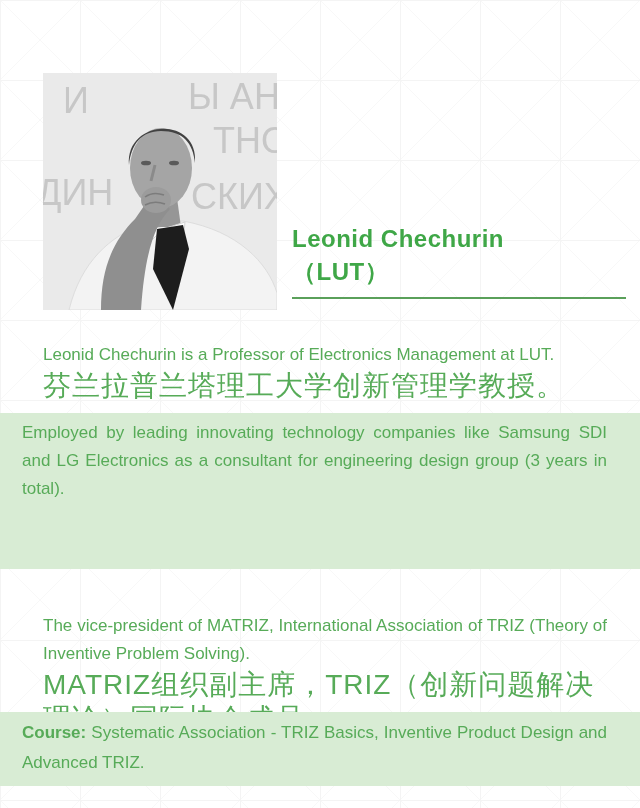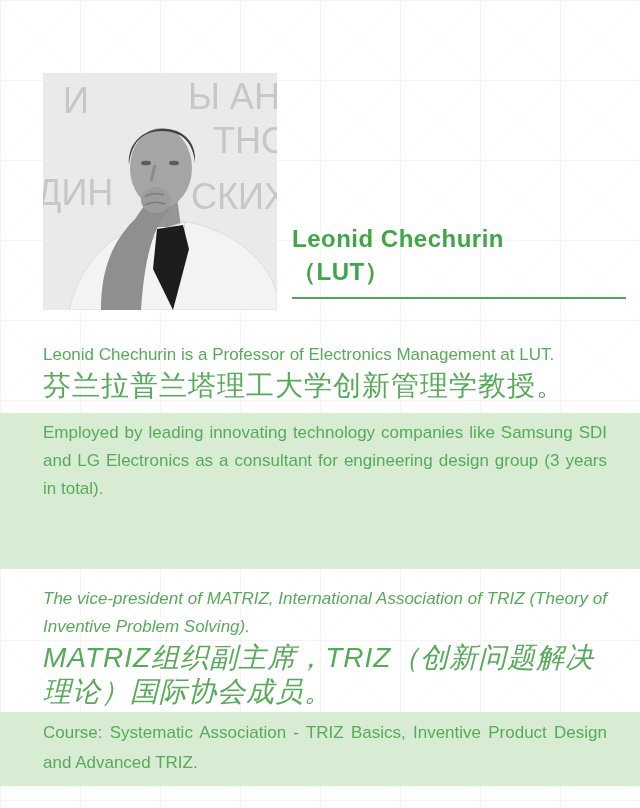--- a/index.html
+++ b/index.html
@@ -33,31 +33,31 @@
     color:var(--title-green);letter-spacing:.5px;white-space:nowrap;
   }
   .title-underline{margin-top:9px;border:0;border-top:2px solid var(--underline-green);width:100%;}
   .para{position:absolute;left:43px;width:564px;color:var(--text-green);}
   .en{font-size:17px;line-height:28px;}
   .zh{font-size:28px;line-height:34px;letter-spacing:1px;}
   .justify{text-align:justify;}
   .band{position:absolute;left:0;width:640px;background:var(--highlight-bg);}
   .band1{top:413px;height:156px;}
   .band2{top:712px;height:74px;}
-  .band .inner{padding:6px 33px 0 43px;color:var(--text-green);}
+  .band .inner{padding:6px 33px 0 22px;color:var(--text-green);}
   .band1 .en{line-height:28px;}
   .band1 .zh{line-height:33px;}
   .band2 .en{line-height:30px;}
   .p1{top:342px;}
   .p1 .en{line-height:26px;}
   .p1 .zh{line-height:36px;}
-  .p3{top:585px;font-style:italic;}
+  .p3{top:612px;}
   .p3 .en{line-height:28px;}
   .p3 .zh{line-height:34px;}
-  .course-label{font-weight:normal;}
+  .course-label{font-weight:bold;}
 </style>
 </head>
 <body>
 
 <div class="photo">
   <svg viewBox="0 0 234 237">
     <rect x="0" y="0" width="234" height="237" fill="#eaeaea"></rect>
 
     <g font-family="Liberation Sans, sans-serif" font-size="36" fill="#c7c7c7">
       <text x="20" y="40">И</text>

